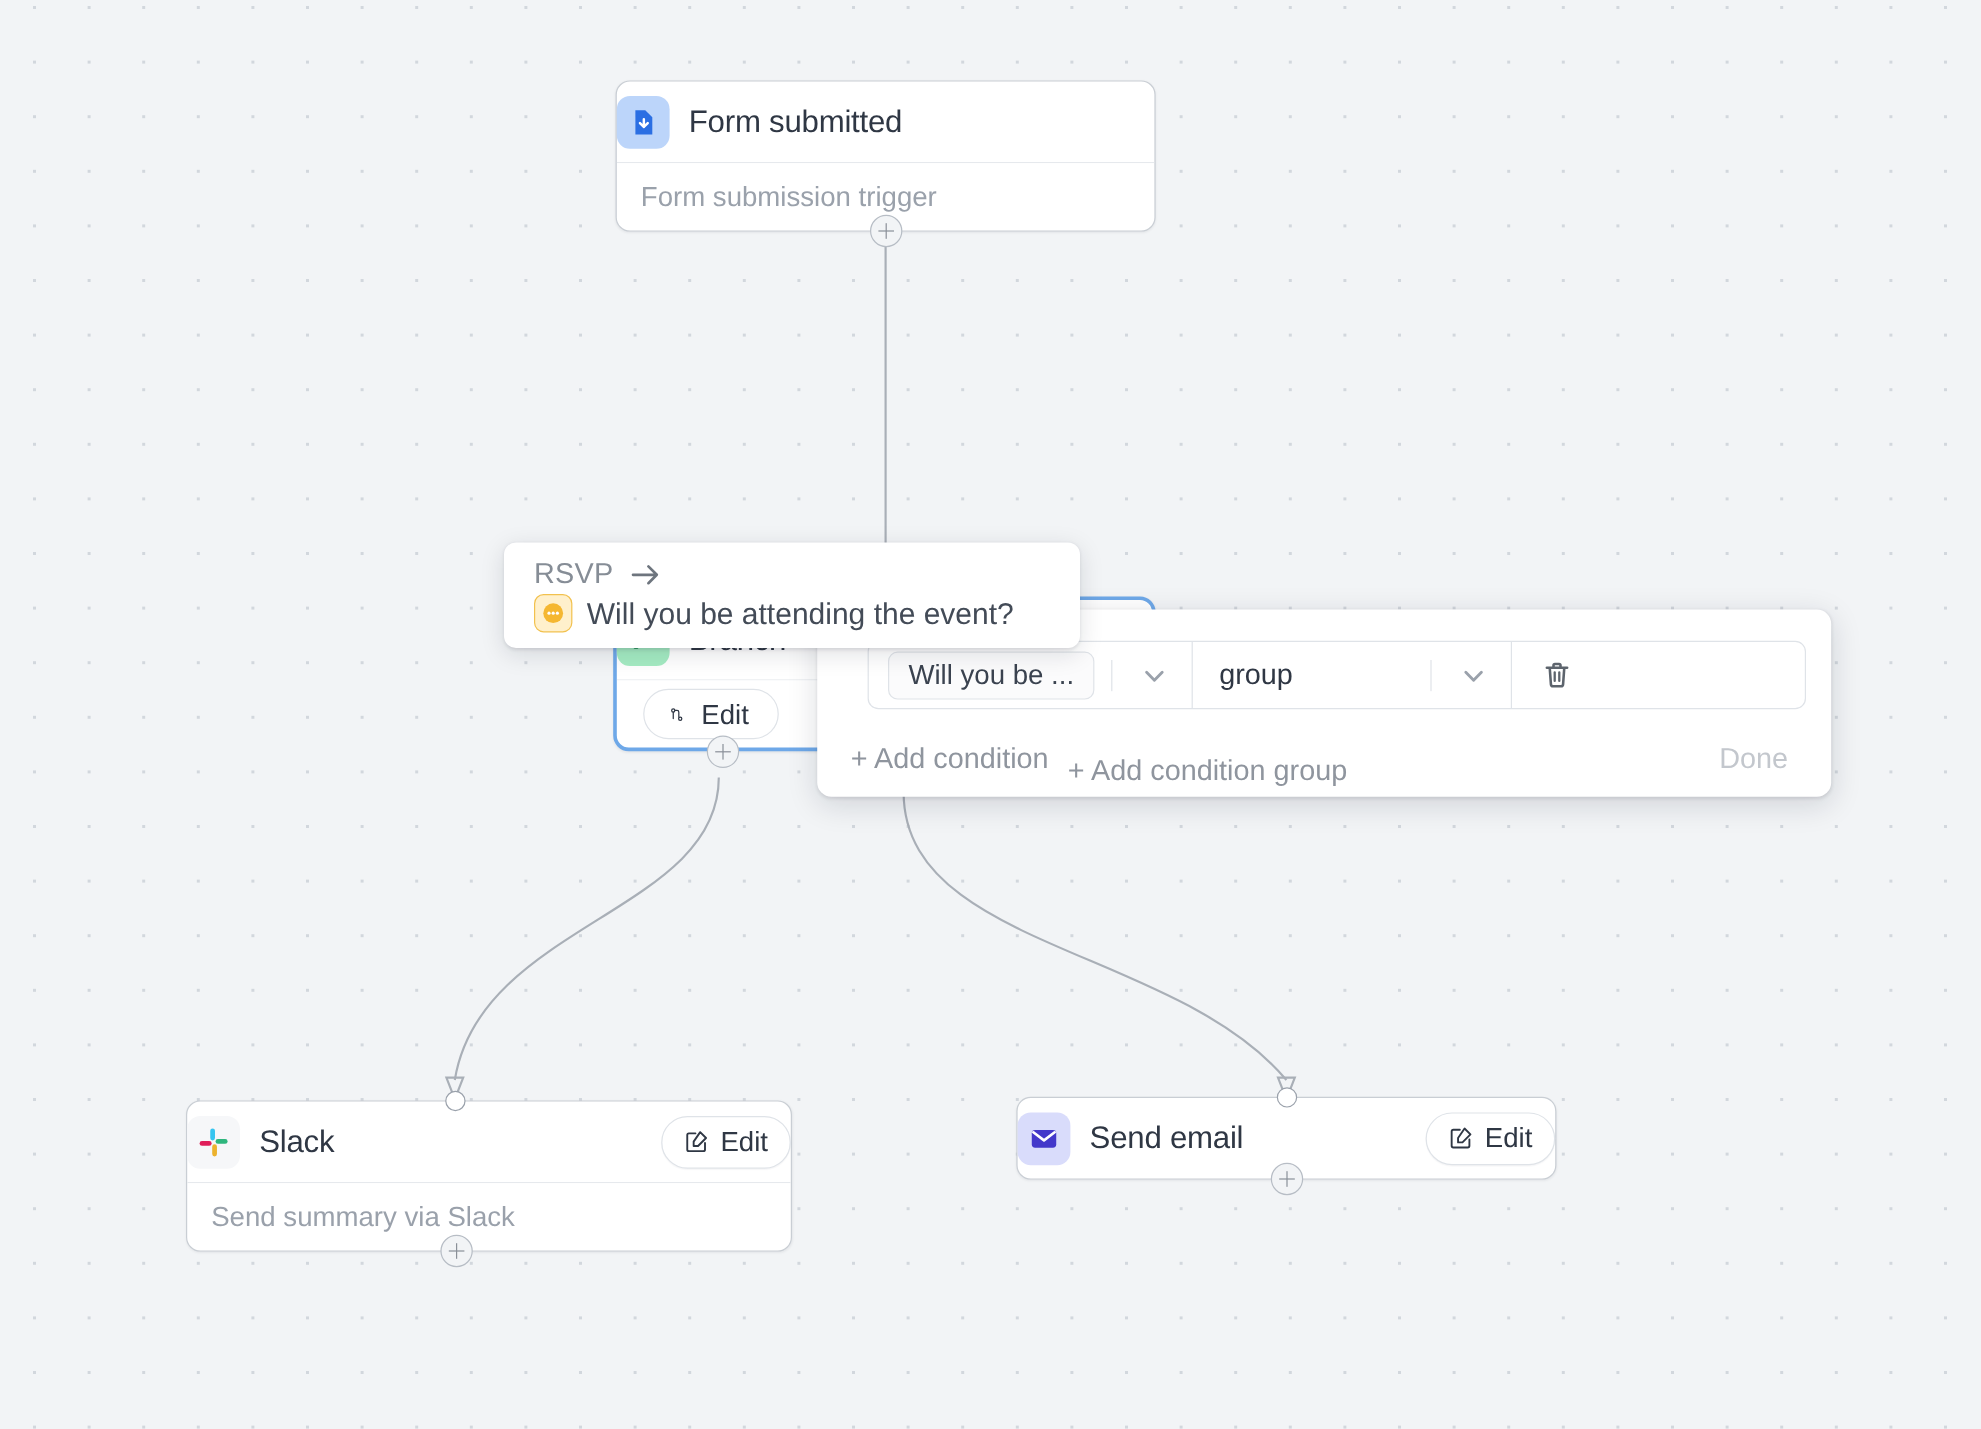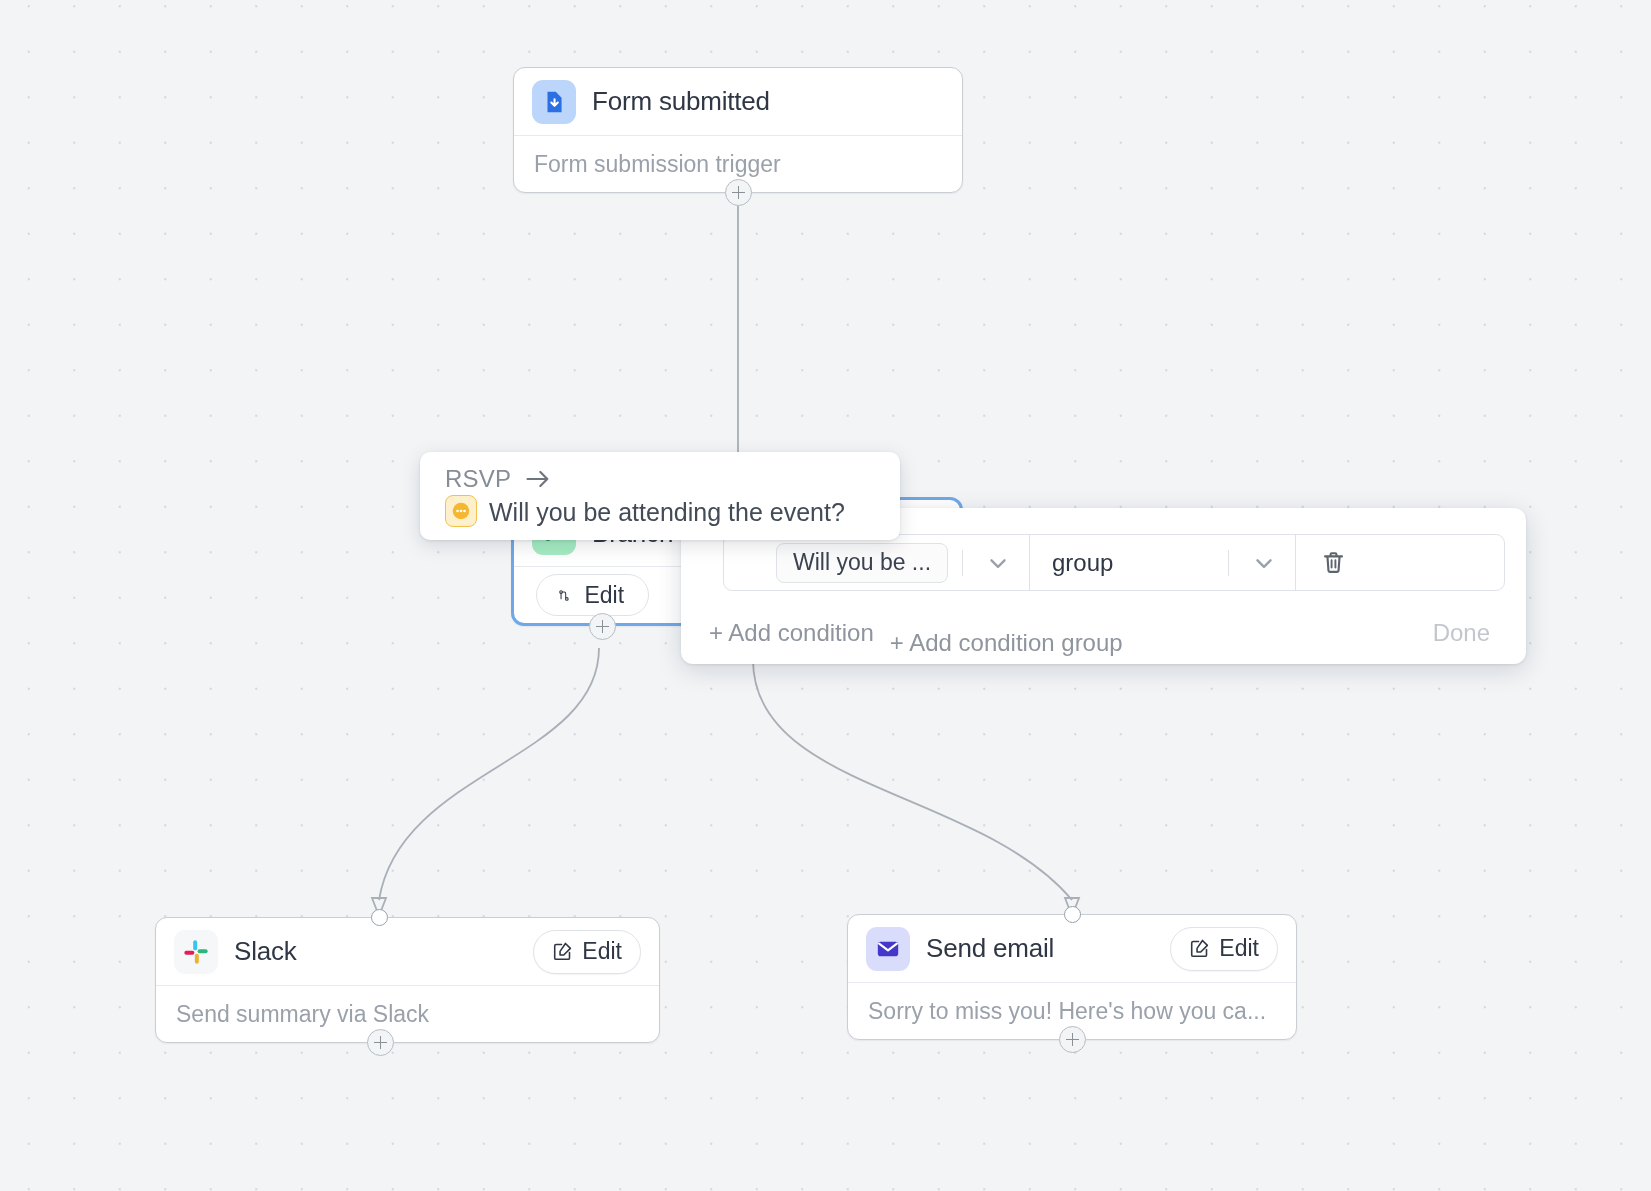--- a/index.html
+++ b/index.html
@@ -24,21 +24,21 @@
   
   .node {
     position: absolute;
     background: #ffffff;
     border: 1px solid #c9ced4;
     border-radius: 12px;
     box-shadow: 0 1px 2px rgba(16,24,40,.06);
   }
   .node-head {
     display: flex; align-items: center;
-    padding: 0 18px;
+    padding: 0 0;
     height: 67px;
   }
   .node-head .nh-icon {
     width: 44px; height: 44px;
     border-radius: 11px;
     display: flex; align-items: center; justify-content: center;
     flex: 0 0 auto;
   }
   .node-title {
     font-size: 26px;
@@ -138,21 +138,20 @@
   .cond-row {
     position: absolute;
     left: 42px; top: 26px;
     display: flex; align-items: stretch;
     height: 57px;
     border: 1px solid #dfe3e8;
     border-radius: 9px;
     background: #fff;
     width: 782px;
     overflow: hidden;
-    padding-left: 36px;
   }
   .cond-cell {
     display: flex; align-items: center;
     position: relative;
     border-right: 1px solid #dfe3e8;
   }
   .cond-cell:last-child { border-right: none; }
   .cell-field { width: 270px; padding-left: 16px; }
   .cell-op    { width: 266px; padding-left: 22px; }
   .cell-val   { width: 245px; padding-left: 22px; }
@@ -309,23 +308,20 @@
       </span>
       <span class="node-title">Send email</span>
       <button class="edit-btn">
         <svg width="21" height="21" viewBox="0 0 24 24">
           <path d="M20 13.2v6.1a1.6 1.6 0 01-1.6 1.6H4.7a1.6 1.6 0 01-1.6-1.6V5.6A1.6 1.6 0 014.7 4h6.2" fill="none" stroke="#2f3744" stroke-width="1.8" stroke-linecap="round"></path>
           <path d="M15.4 2.8l5.6 5.6-7.6 7.6H9.2v-4.2z" fill="none" stroke="#2f3744" stroke-width="1.8" stroke-linejoin="round"></path>
         </svg>
         <span>Edit</span>
       </button>
     </div>
-    <div class="node-body">
-      <span>Sorry to miss you! Here's how you ca...</span>
-    </div>
     <div class="plus-handle" style="left:211px; bottom:-14px;"></div>
   </div>
 
   <div id="condition-panel">
 
     <div class="cond-row">
 
       <div class="cond-cell cell-field">
         <span class="field-pill">Will you be ...</span>
         <span class="chev-wrap">

